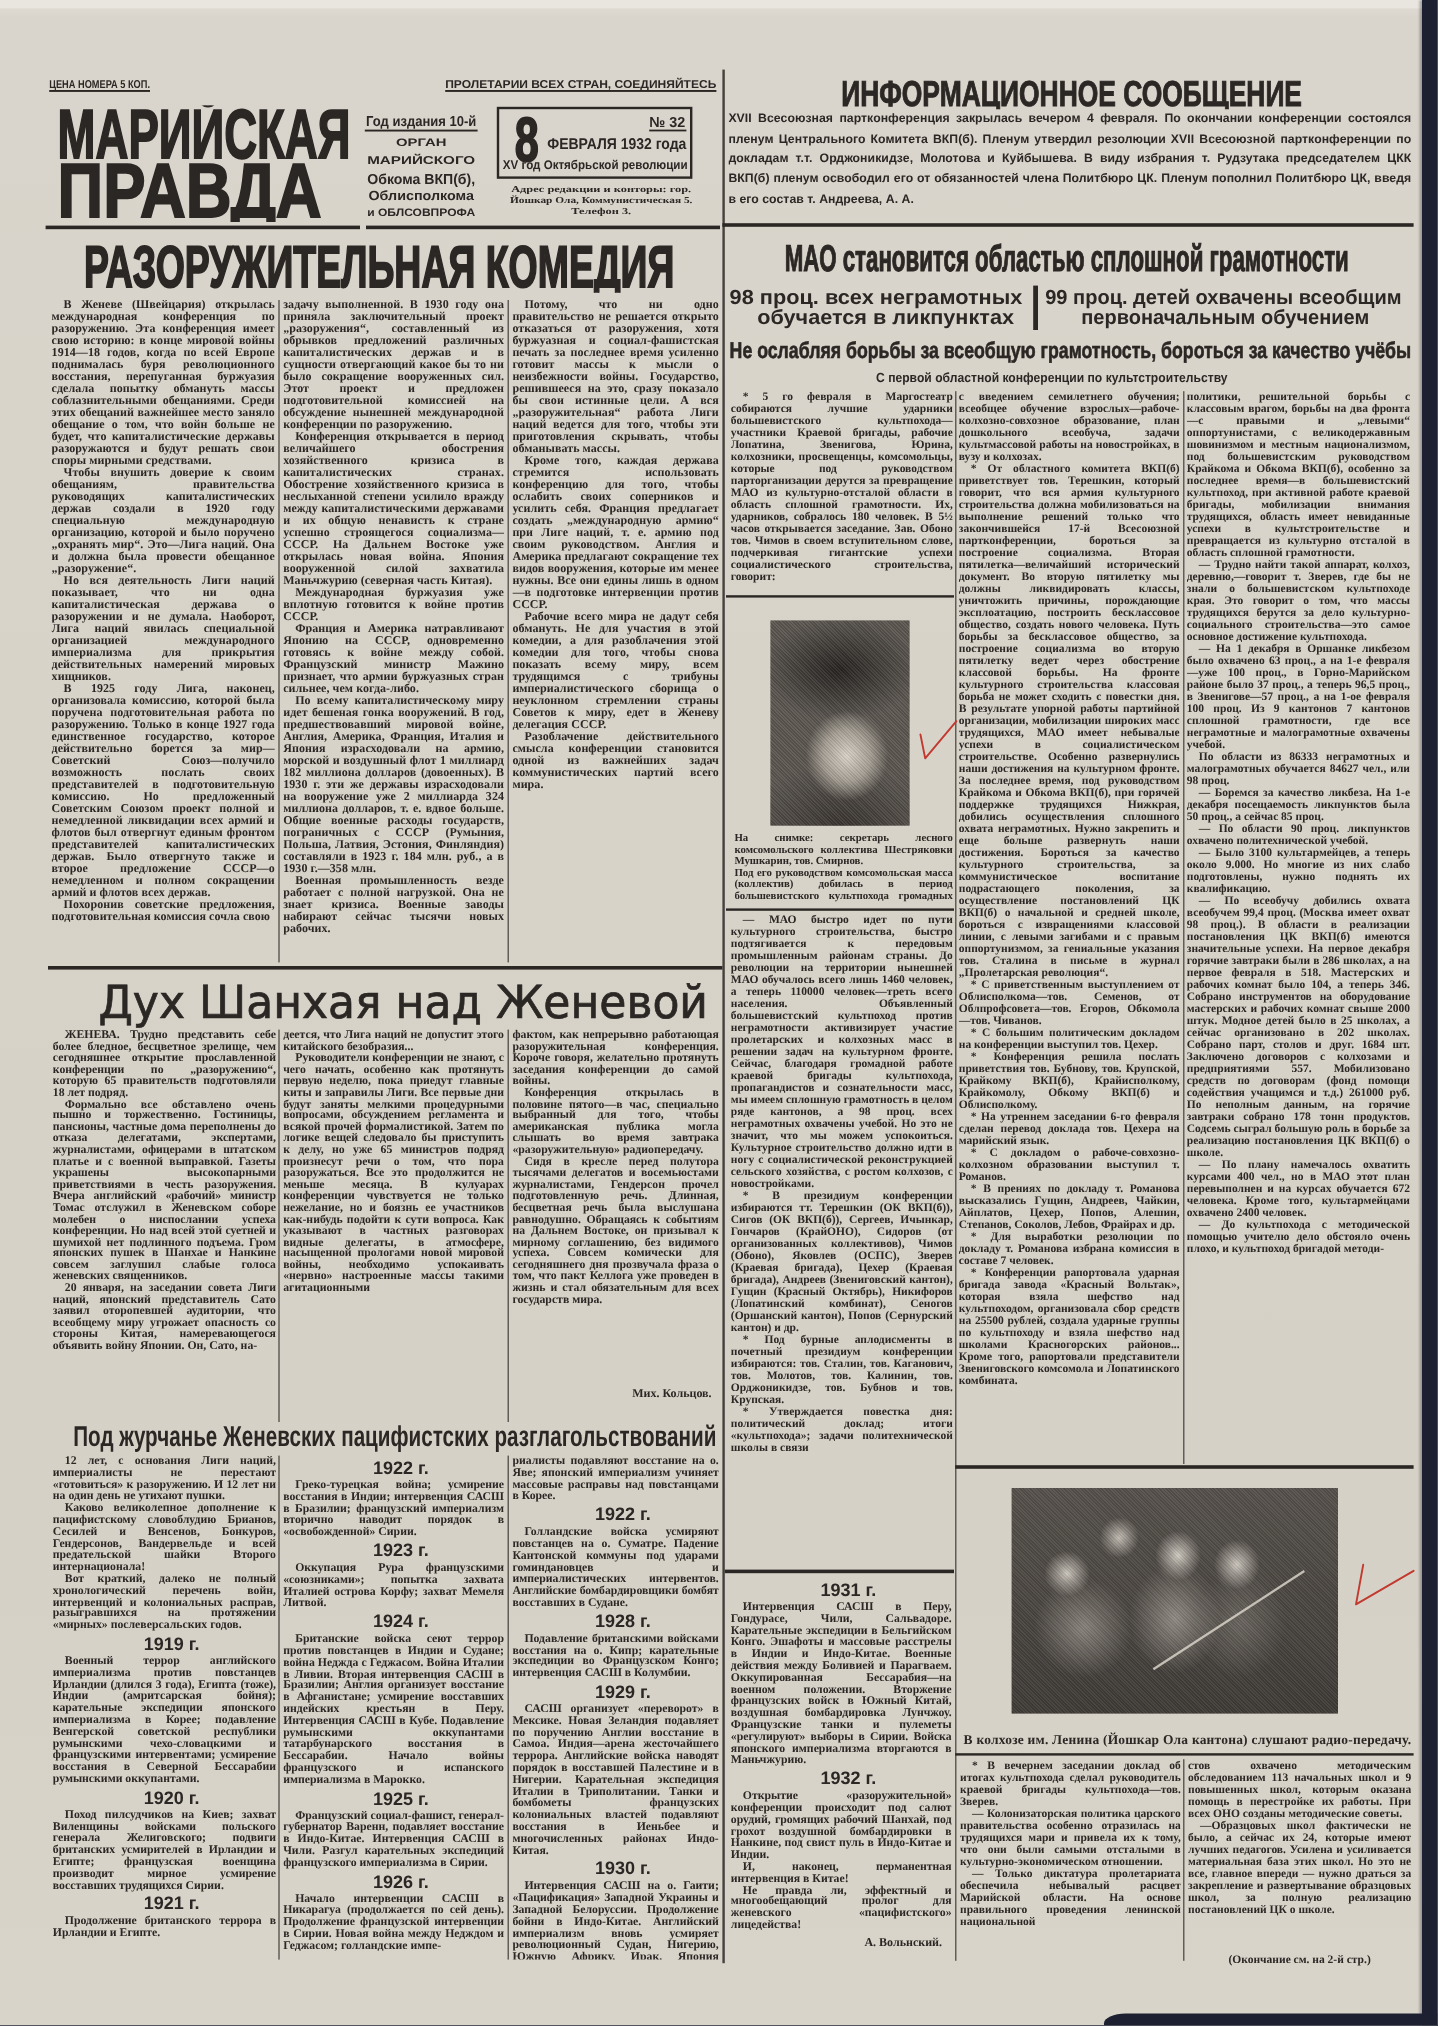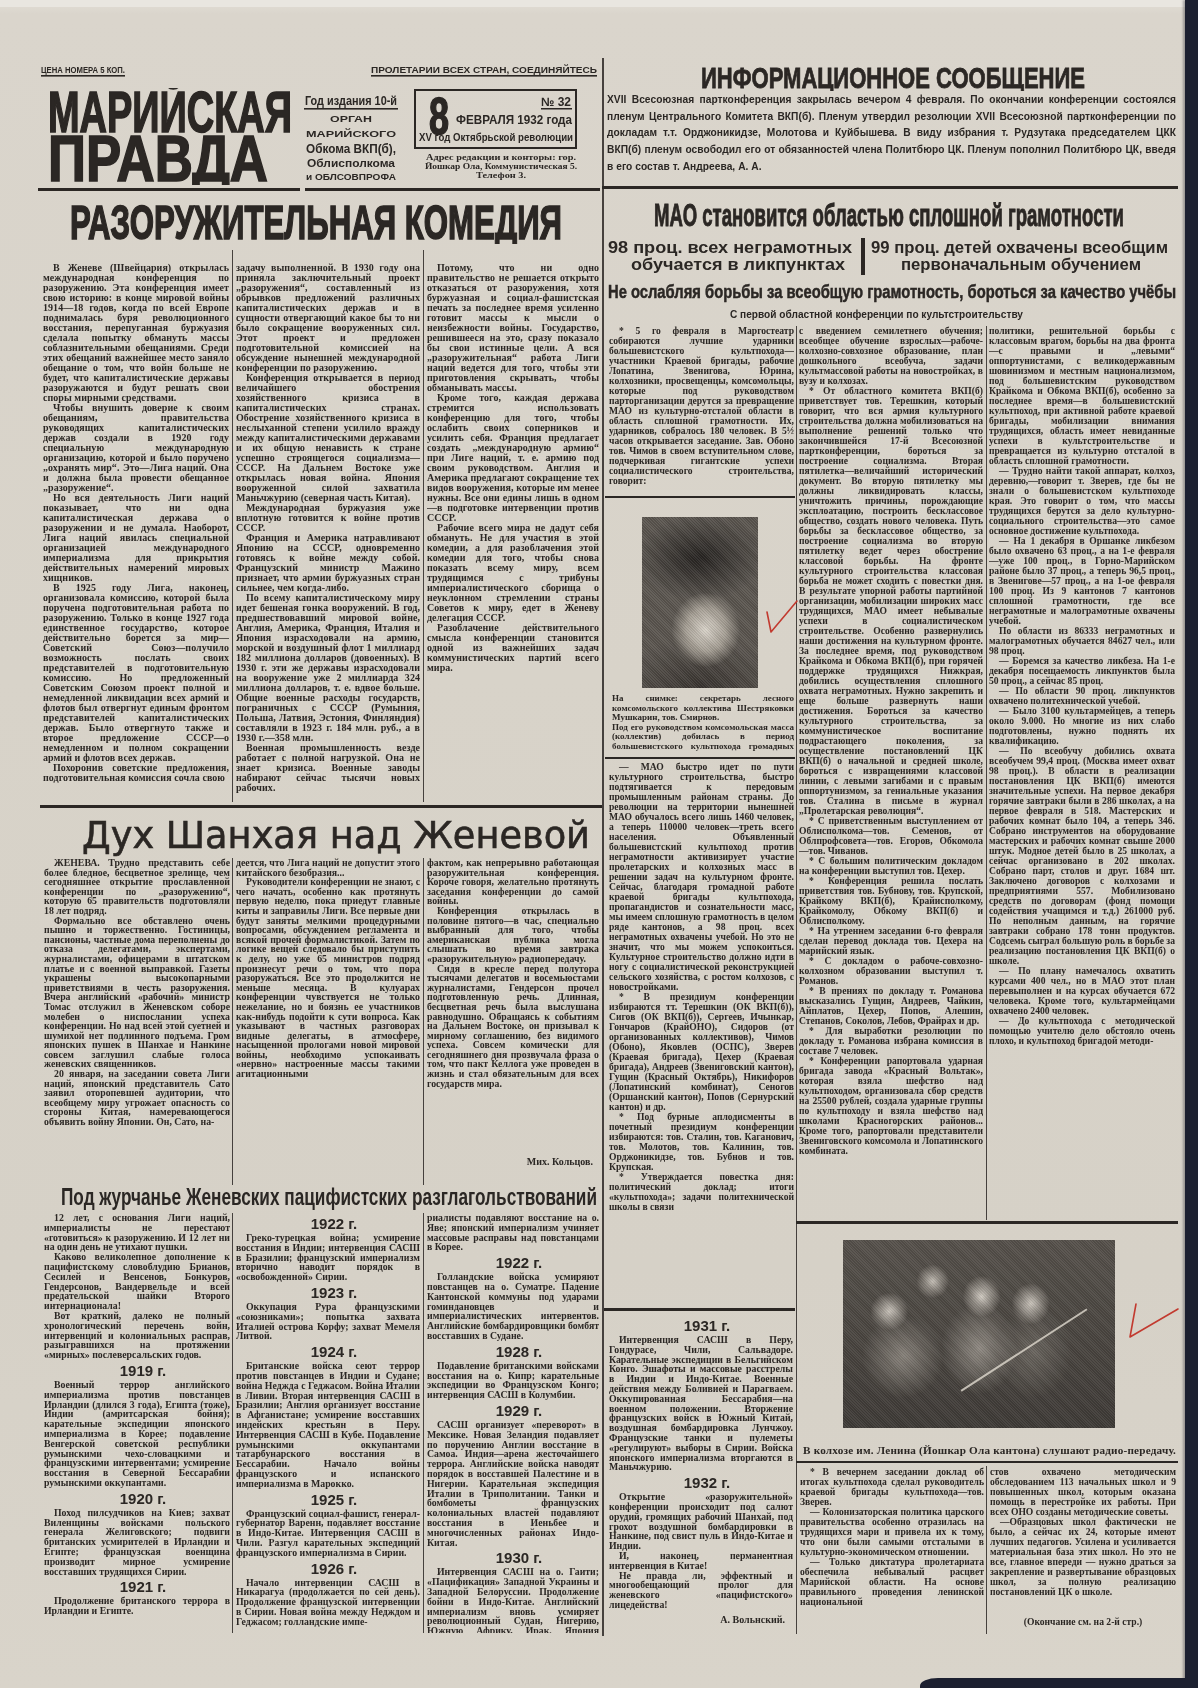--- a/index.html
+++ b/index.html
@@ -31,34 +31,34 @@
   .info-text {
     position:absolute; left:607px; top:92px; width:569px; height:86px; overflow:hidden;
     font-family:"Liberation Sans", sans-serif; font-weight:bold; font-size:10.2px; line-height:16.7px;
     text-align:justify; letter-spacing:0.05px;
   }
 
   .col {
     position:absolute; overflow:hidden; text-align:justify;
     font-family:"Liberation Serif", serif; font-weight:bold; color: var(--ink, #2b2724);
   }
-  .c-raz { font-size:10px; line-height:10px; letter-spacing:0.05px;margin-top:13px; }
+  .c-raz { font-size:10px; line-height:10px; letter-spacing:0.05px; }
   .c-sha { font-size:9.8px; line-height:9.6px; }
   .c-mao { font-size:9.6px; line-height:10px; }
   .c-pac { font-size:9.8px; line-height:9.8px; }
   .c-cap { font-size:9px; line-height:9.6px; }
 
   .blk { margin:0; }
   .blk-p { text-indent:10px; }
   .blk-pn { text-indent:0; }
   .blk-year { font-family:"Liberation Sans", sans-serif; font-weight:bold; font-size:15px; line-height:17px;
     margin:2px 0 1px 12px; text-align:center; }
 
   .sig { position:absolute; font-family:"Liberation Serif", serif; font-weight:bold; font-size:10px; text-align:right; }
-  .note { position:absolute; font-family:"Liberation Serif", serif; font-weight:bold; font-size:9.6px; text-align:center; }
+  .note { position:absolute; font-family:"Liberation Serif", serif; font-weight:bold; font-size:9.6px; text-align:center;margin-top:12px; }
   .caption2 { position:absolute; left:803px; top:1444px; width:372px; font-family:"Liberation Serif", serif;
     font-weight:bold; font-size:11.2px; white-space:nowrap; letter-spacing:0.2px; }
 
   .photo1 {
     position:absolute; left:642px; top:517px; width:116px; height:171px;
     background:
       repeating-linear-gradient(45deg, rgba(255,255,255,.07) 0 1px, rgba(0,0,0,.07) 1px 2px),
       radial-gradient(ellipse 38% 28% at 55% 66%, rgba(222,216,206,.95) 0%, rgba(176,169,158,.85) 45%, rgba(0,0,0,0) 78%),
       radial-gradient(ellipse 55% 25% at 50% 24%, rgba(35,32,30,.95) 0%, rgba(35,32,30,0) 100%),
       radial-gradient(ellipse 70% 30% at 50% 100%, rgba(55,50,46,.95), rgba(55,50,46,0)),

